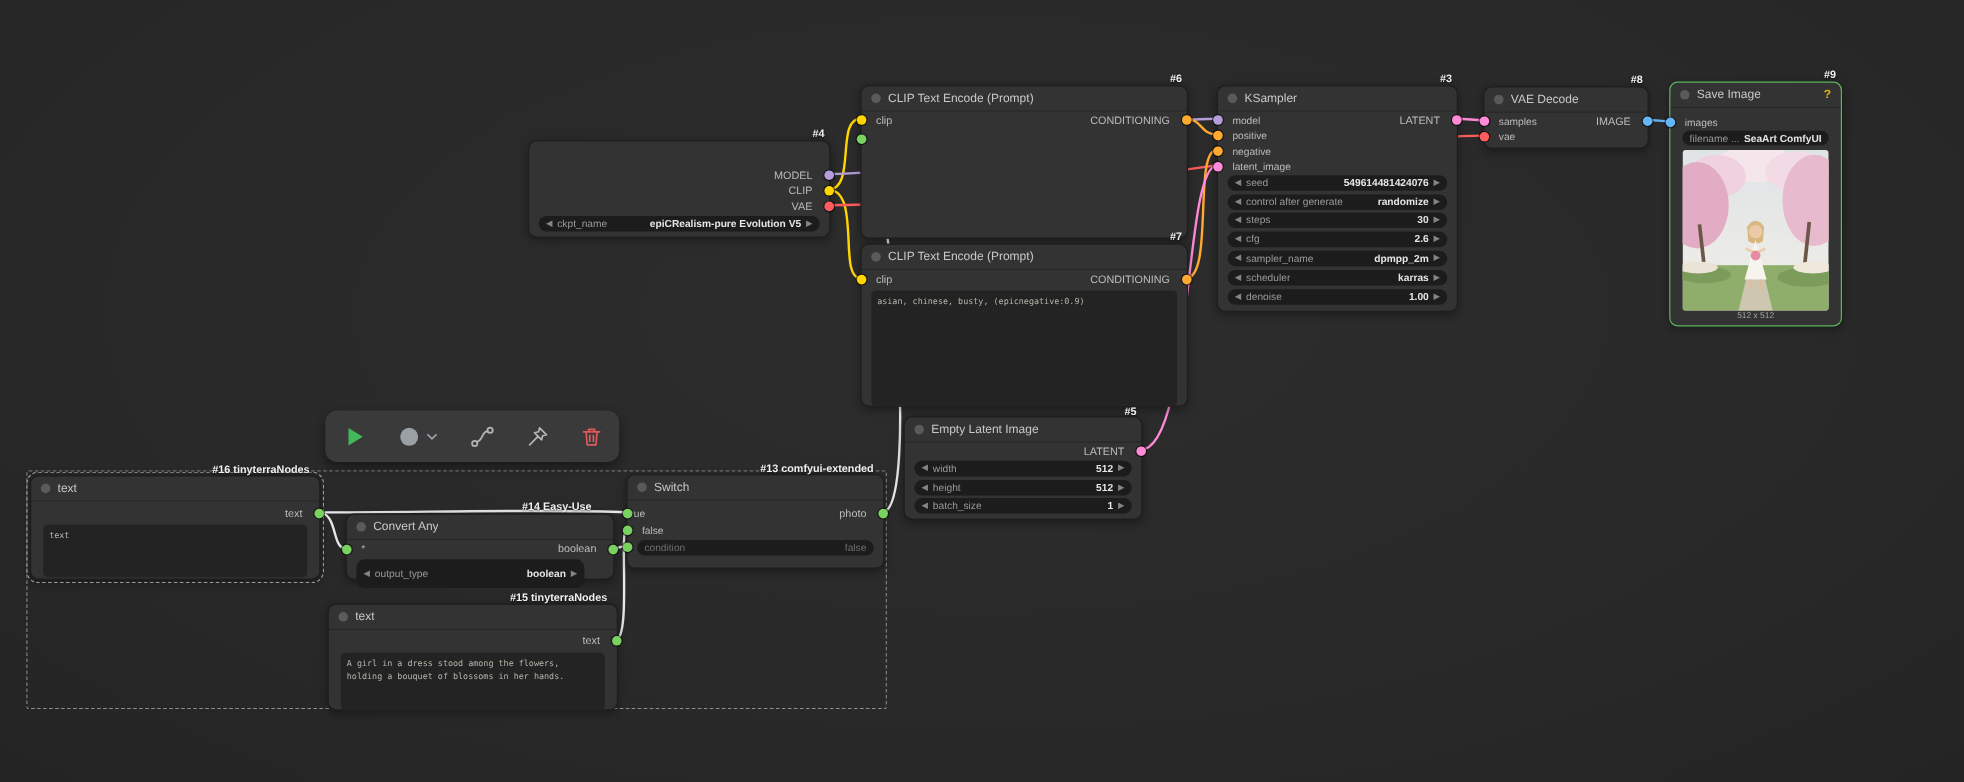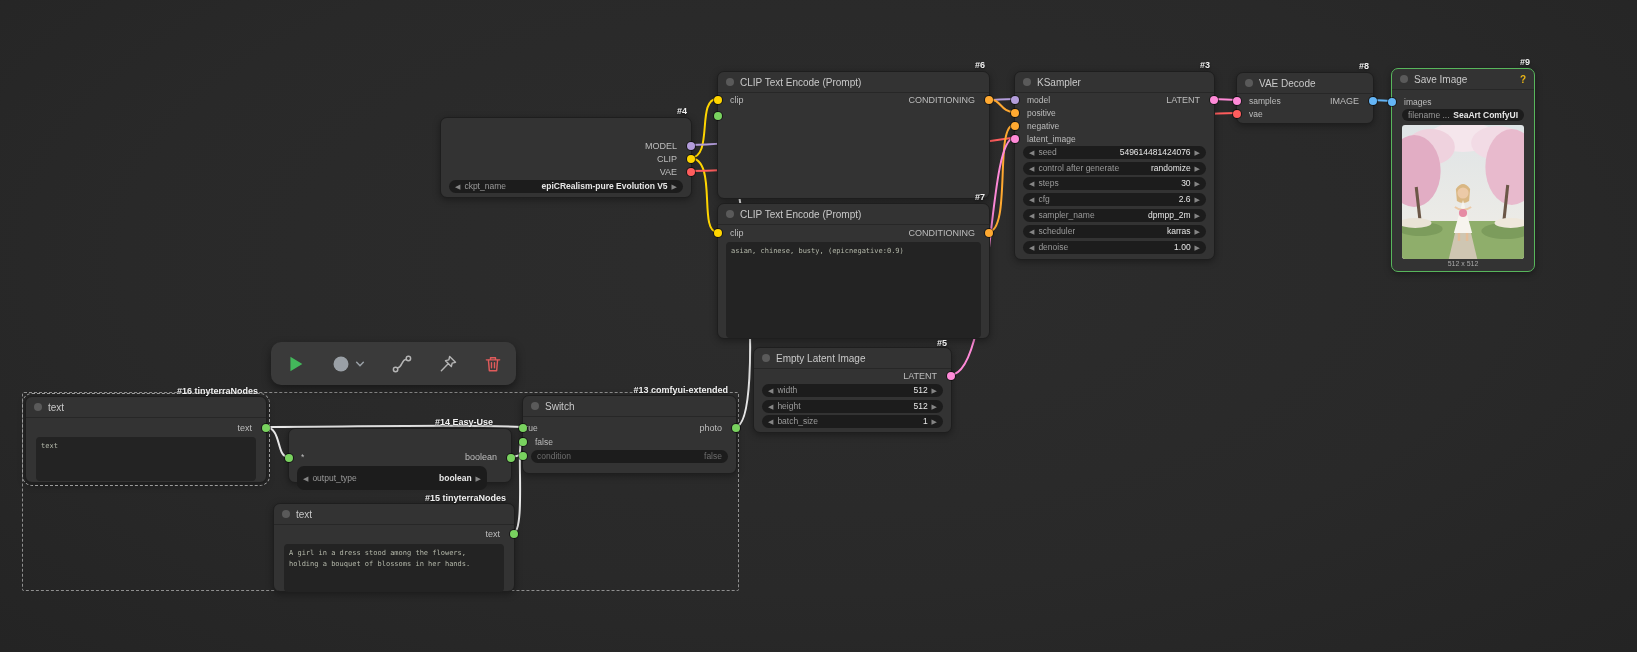--- a/index.html
+++ b/index.html
@@ -27,21 +27,21 @@
   .iolabel.sm{font-size:8.5px}
   .iolabel.r{text-align:right}
   .sock{position:absolute;width:8px;height:8px;border-radius:50%;box-shadow:0 0 0 1px rgba(0,0,0,.55);z-index:4}
   .s-model{background:#b39ddb}.s-clip{background:#ffd500}.s-vae{background:#ff5d5d}
   .s-cond{background:#ffa931}.s-latent{background:#ff8ad8}.s-image{background:#64b5f6}.s-green{background:#79d25f}
 
   .pill{position:absolute;height:13px;background:#1c1c1c;border-radius:7px;display:flex;align-items:center;
         padding:0 6px;gap:4px;font-size:8.5px;line-height:13px}
   .pill .plabel{color:#9a9a9a;white-space:nowrap;overflow:hidden}
   .pill .pvalue{margin-left:auto;color:#e6e6e6;white-space:nowrap;font-weight:bold}
-  .pill .pvalue.norm{font-weight:normal}
+  .pill .pvalue.norm{font-weight:bold}
   .arrL,.arrR{color:#858585;font-size:7px;flex:none}
   .arrL::before{content:"\25C0"}
   .arrR::before{content:"\25B6"}
   .pill.muted .plabel,.pill.muted .pvalue{color:#6e6e6e;font-weight:normal}
 
   .tarea{position:absolute;background:#232323;border-radius:4px;font-family:"DejaVu Sans Mono",monospace;
          font-size:7px;color:#b4b8aa;padding:4px 5px;line-height:1.55;overflow:hidden}
 
   .preview{position:absolute;overflow:hidden;border-radius:3px}
   .caption{position:absolute;left:0;right:0;text-align:center;font-size:7px;color:#a9a9a9}
@@ -270,20 +270,24 @@
     <span class="ndot"></span>
     <span class="ntitle">text</span>
   </div>
   <div class="iolabel r" style="right:14px;top:26px">text</div>
   <span class="sock s-green" style="right:-4px;top:27px"></span>
   <div class="tarea" style="left:10px;right:10px;top:40px;height:36px">text</div>
 </div>
 
 <div class="node" style="left:288px;top:428px;width:222px;height:53px">
   <div class="badge" style="right:18px;top:-12px">#14 Easy-Use</div>
+  <div class="nhead">
+    <span class="ndot"></span>
+    <span class="ntitle">Convert Any</span>
+  </div>
   <div class="iolabel sm" style="left:12px;top:23px">*</div>
   <div class="iolabel r" style="right:14px;top:23px">boolean</div>
   <span class="sock s-green" style="left:-4px;top:25px"></span>
   <span class="sock s-green" style="right:-4px;top:25px"></span>
   <div class="pill" style="left:8px;right:24px;top:37px;height:24px">
     <span class="arrL"></span>
     <span class="plabel">output_type</span>
     <span class="pvalue">boolean</span>
     <span class="arrR"></span>
   </div>

